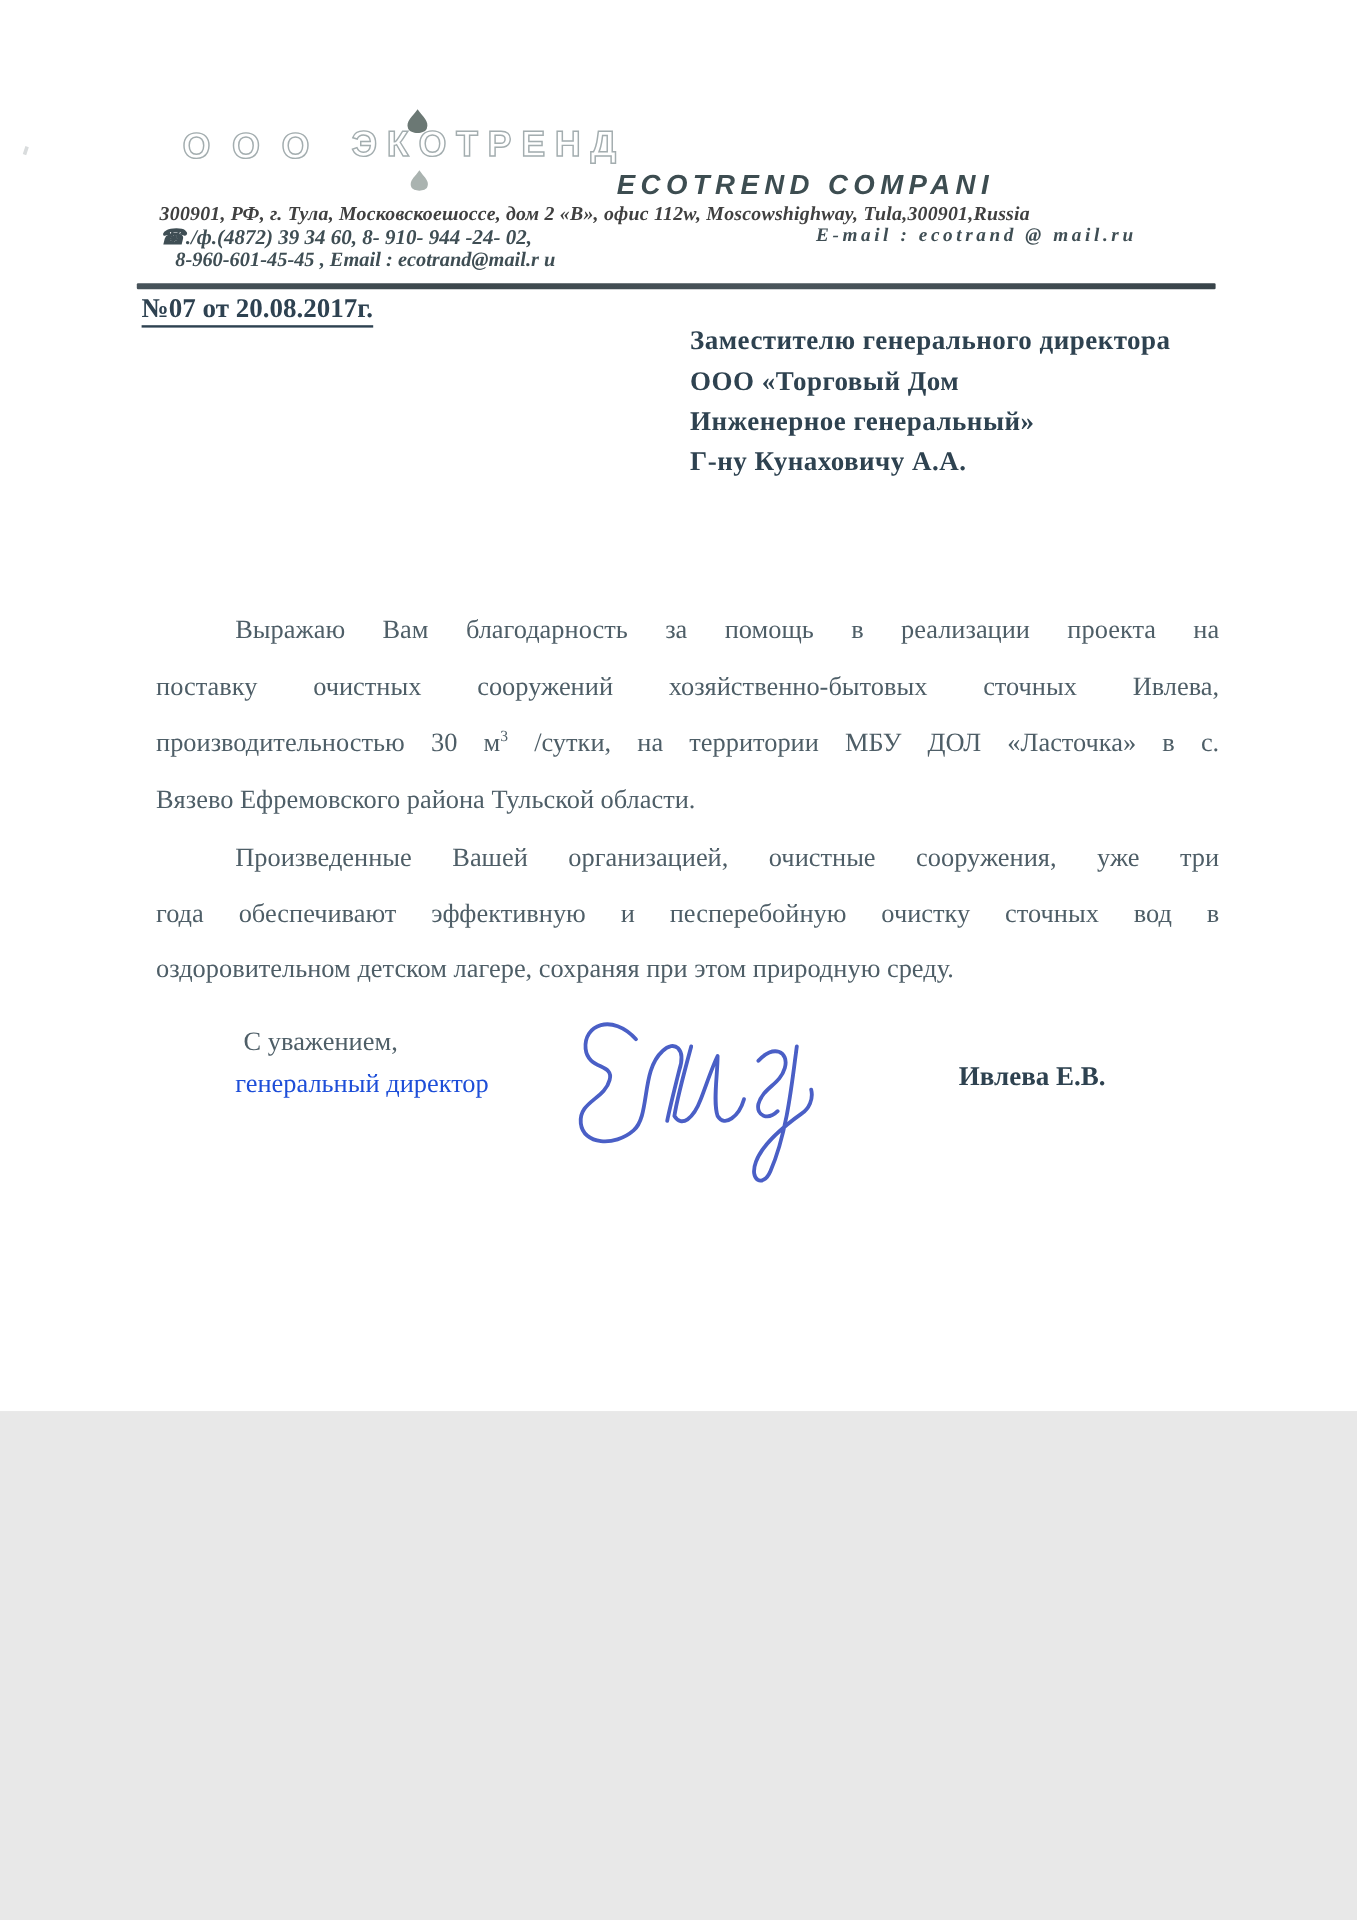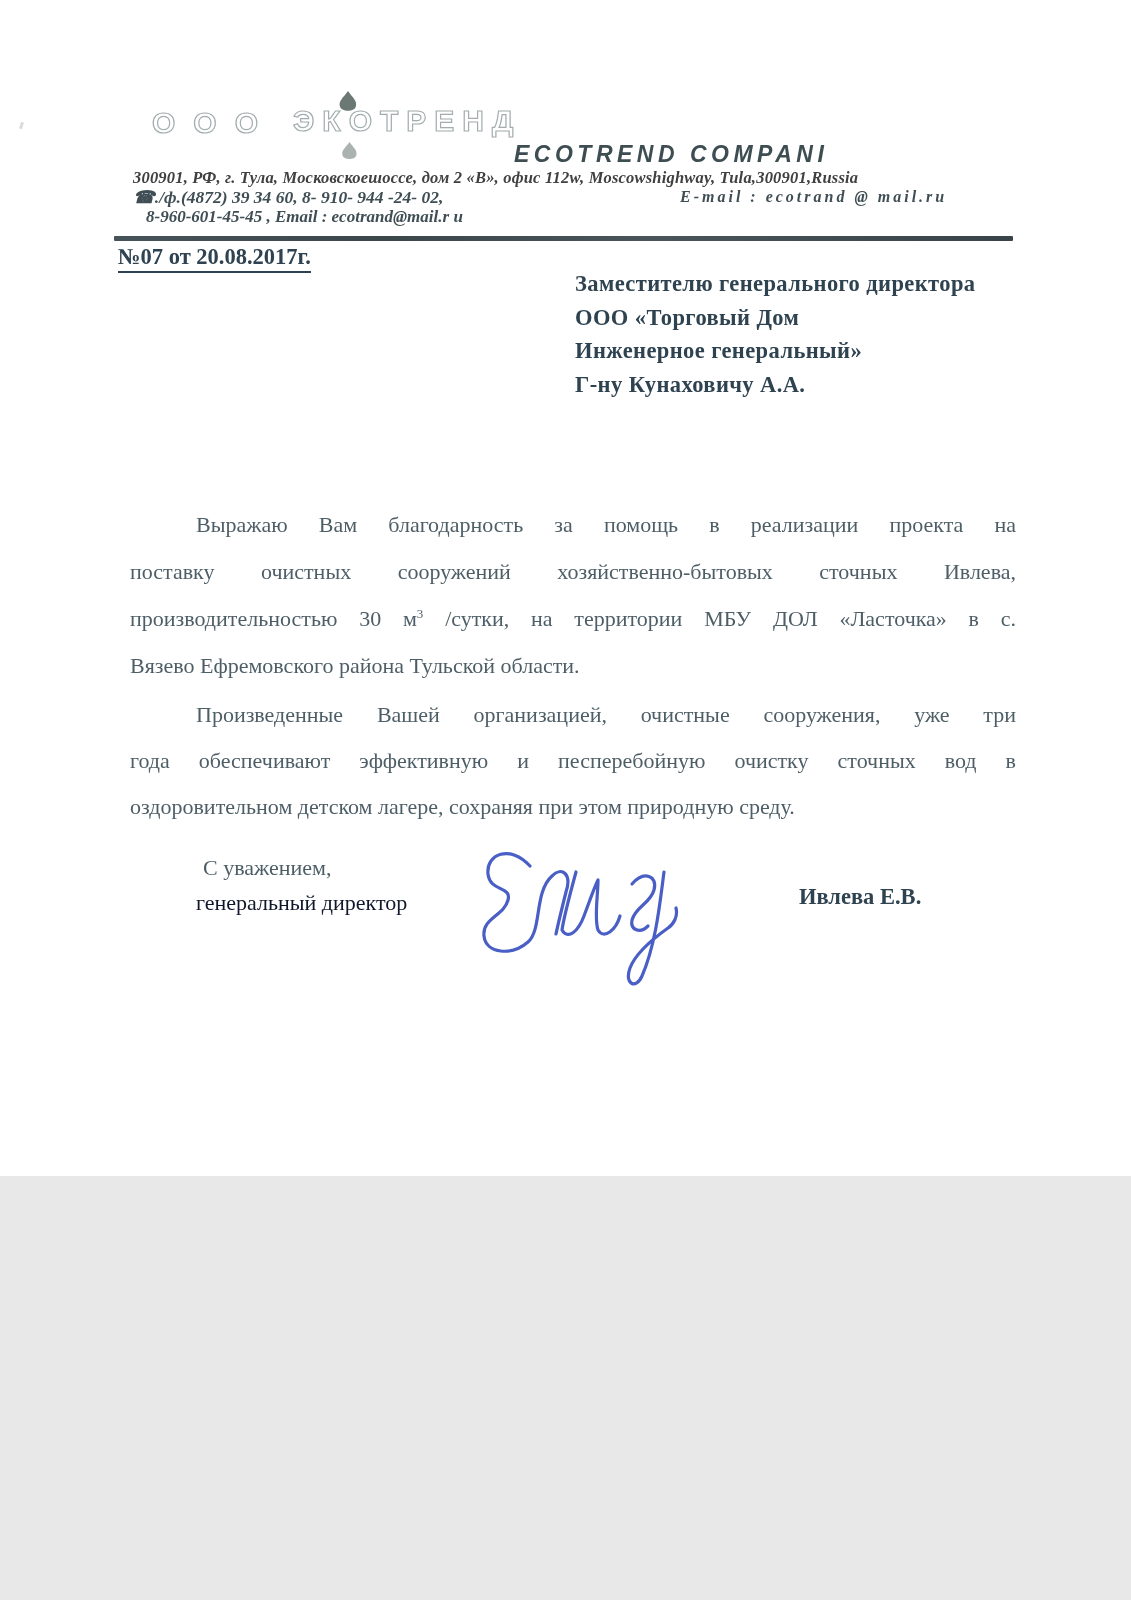--- a/index.html
+++ b/index.html
@@ -90,21 +90,21 @@
   .lline { text-align: left; }
   .indent { padding-left: 66px; }
   sup.m3 { font-size: 13px; vertical-align: super; line-height: 0; }
   
   .closing-1 {
     position: absolute; left: 203px; top: 855px;
     font-size: 22px; color: #4e5e67;
   }
   .closing-2 {
     position: absolute; left: 196px; top: 890px;
-    font-size: 22px; color: #0f172a;
+    font-size: 22px; color: #1d4ed8;
   }
   .signer-name {
     position: absolute; left: 799px; top: 884px;
     font-size: 22.5px; font-weight: bold; color: #2e4250;
   }
   .signature-svg { position: absolute; left: 468px; top: 836px; }
   
   .speck {
     position: absolute; left: 20px; top: 122px; width: 3px; height: 7px;
     background: #d9dcdd; transform: rotate(18deg);

